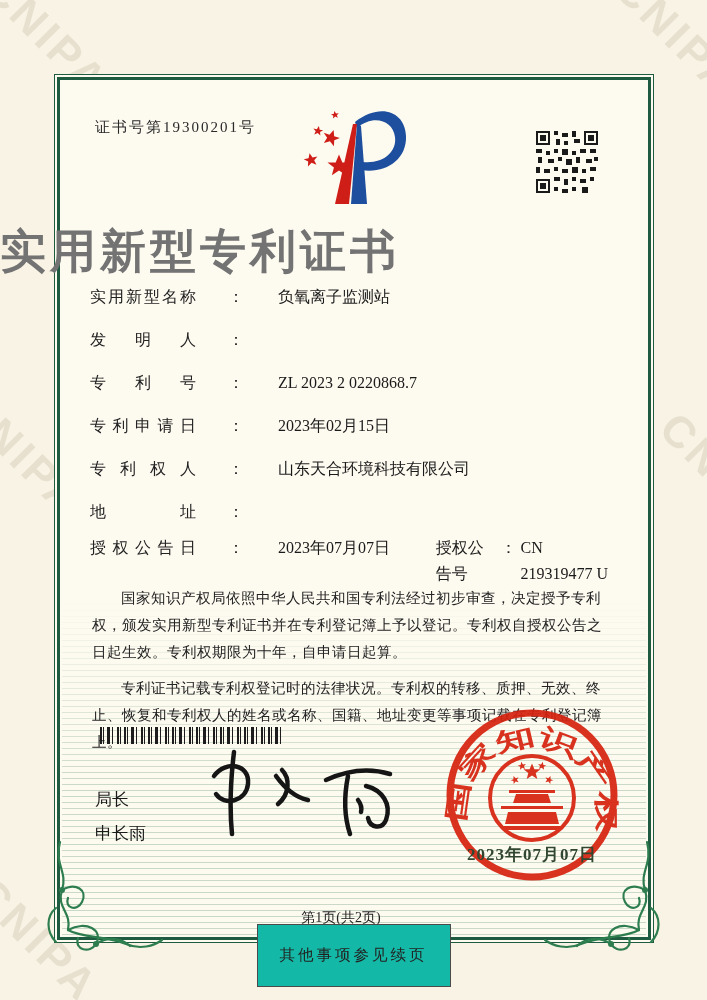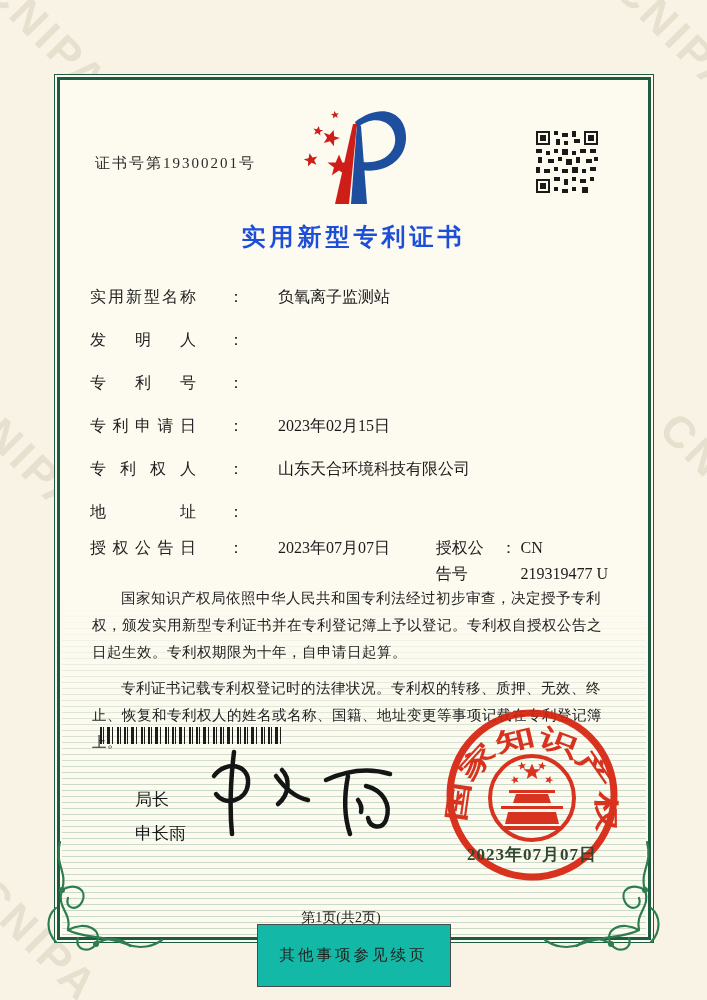--- a/index.html
+++ b/index.html
@@ -23,26 +23,26 @@
   }
   .guilloche{
     position:absolute;left:62px;top:600px;width:584px;height:335px;z-index:2;
     background:repeating-linear-gradient(0deg,
       rgba(140,176,150,0.45) 0 1px,transparent 1px 6px);
   }
   .guilloche::before{
     content:"";position:absolute;inset:0;
     background:linear-gradient(to bottom,#fdfaf0 0%,rgba(253,250,240,0) 55%);
   }
-  .cert-no{position:absolute;left:95px;top:118px;font-size:15px;letter-spacing:2px;color:#2a2a2a;z-index:4;margin-top:36px;}
+  .cert-no{position:absolute;left:95px;top:118px;font-size:15px;letter-spacing:2px;color:#2a2a2a;z-index:4;}
   .logo{position:absolute;left:293px;top:100px;z-index:4;}
   .qr{position:absolute;left:534px;top:129px;z-index:4;}
   .title{
-    position:absolute;left:0;top:221px;width:707px;text-align:center;
-    font-size:24px;font-weight:bold;letter-spacing:4px;color:#1d4ed8;z-index:4;
+    position:absolute;left:0;top:221px;width:707px;text-align:left;
+    font-size:46px;font-weight:bold;letter-spacing:4px;color:#737373;z-index:4;
   }
   .fields{position:absolute;left:90px;top:284px;width:520px;z-index:4;font-size:16px;}
   .frow{display:flex;align-items:flex-start;margin-bottom:17px;line-height:26px;gap:30px;}
   .flabel{
     display:inline-block;width:106px;text-align:justify;text-align-last:justify;
     color:#222;flex:none;
   }
   .fcolon{flex:none;padding:0 4px 0 2px;color:#222;}
   .fvalue{color:#1a1a1a;max-width:430px;}
   .frow.addr{margin-bottom:10px;}
@@ -56,21 +56,21 @@
     position:absolute;left:100px;top:727px;width:182px;height:17px;z-index:4;
     background-image:repeating-linear-gradient(90deg,
       #1d1d1d 0 2px,transparent 2px 3px,
       #1d1d1d 3px 4px,transparent 4px 7px,
       #1d1d1d 7px 10px,transparent 10px 12px,
       #1d1d1d 12px 13px,transparent 13px 17px,
       #1d1d1d 17px 19px,transparent 19px 20px,
       #1d1d1d 20px 21px,transparent 21px 24px);
   }
   .officer{position:absolute;left:95px;top:788px;z-index:4;
-    font-family:"Liberation Sans","DejaVu Sans",sans-serif;font-size:17px;color:#1a1a1a;margin-left:40px;}
+    font-family:"Liberation Sans","DejaVu Sans",sans-serif;font-size:17px;color:#1a1a1a;}
   .officer div{margin-bottom:11px;}
   .signature{position:absolute;left:198px;top:742px;z-index:4;}
   .seal{position:absolute;left:443px;top:706px;z-index:5;opacity:0.92;}
   .seal-date{
     position:absolute;left:443px;top:843px;width:178px;text-align:center;z-index:6;
     font-size:17px;color:#31462f;letter-spacing:1px;font-weight:bold;
   }
   .page-info{position:absolute;left:0;top:909px;width:682px;text-align:center;font-size:14px;color:#222;z-index:4;}
   .cont-box{
     position:absolute;left:50%;top:924px;transform:translateX(-50%);z-index:4;
@@ -200,20 +200,21 @@
     <span class="fcolon">：</span>
     <span class="fvalue">负氧离子监测站</span>
   </div>
   <div class="frow">
     <span class="flabel">发明人</span>
     <span class="fcolon">：</span>
   </div>
   <div class="frow">
     <span class="flabel">专利号</span>
     <span class="fcolon">：</span>
+    <span class="fvalue">ZL 2023 2 0220868.7</span>
   </div>
   <div class="frow">
     <span class="flabel">专利申请日</span>
     <span class="fcolon">：</span>
     <span class="fvalue">2023年02月15日</span>
   </div>
   <div class="frow">
     <span class="flabel">专利权人</span>
     <span class="fcolon">：</span>
     <span class="fvalue">山东天合环境科技有限公司</span>

